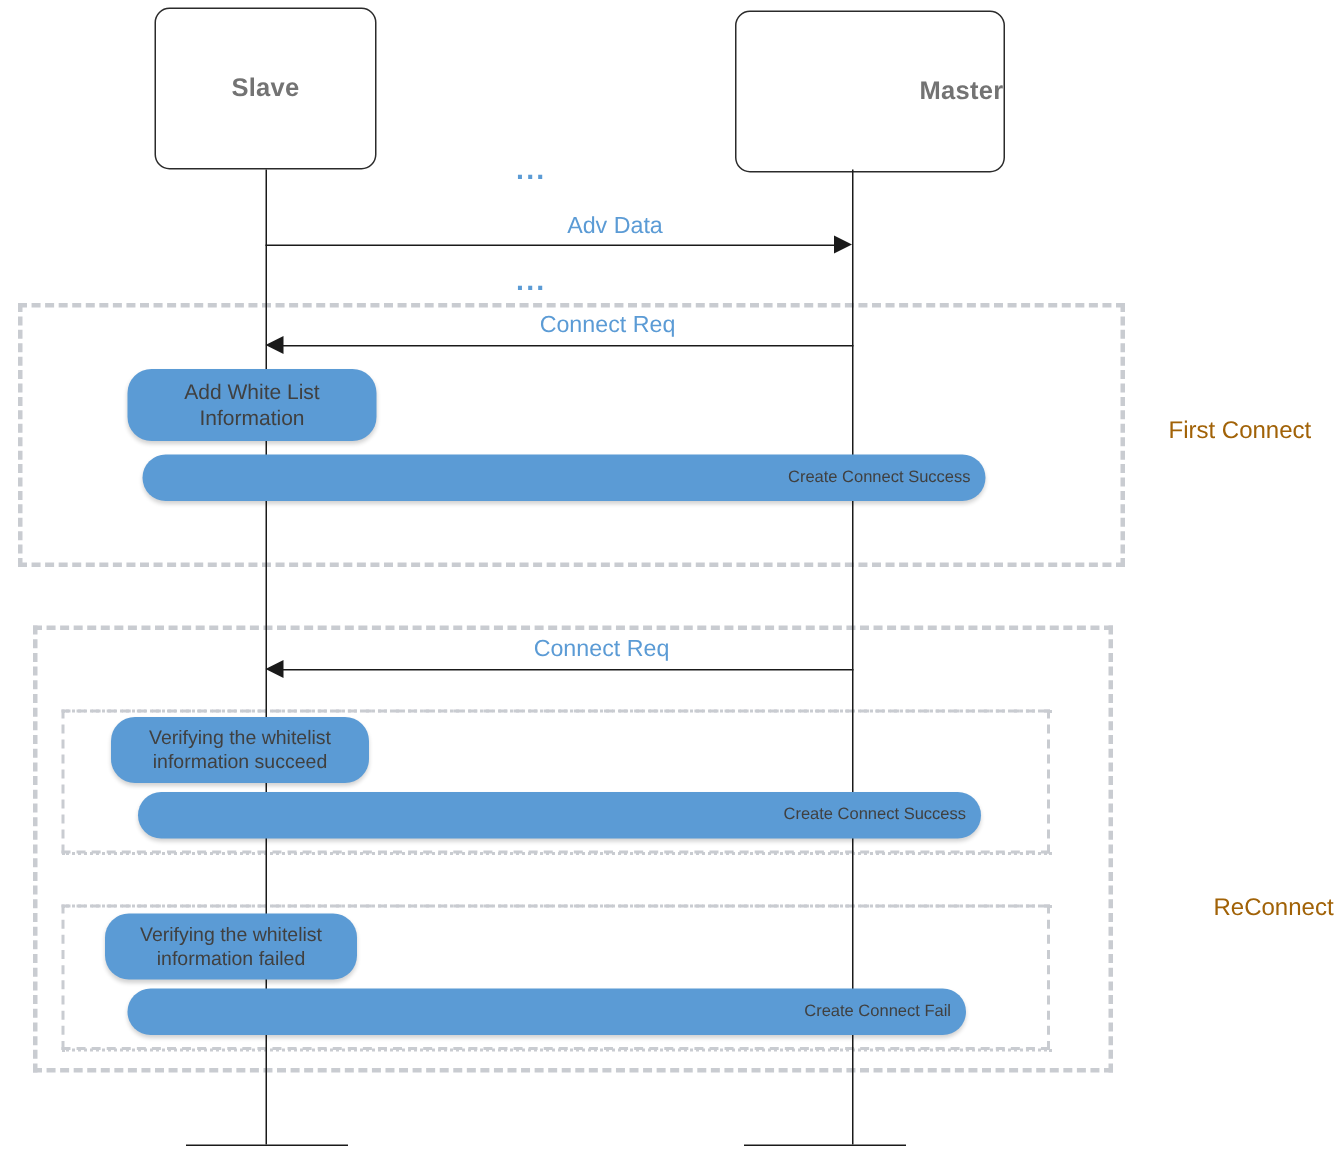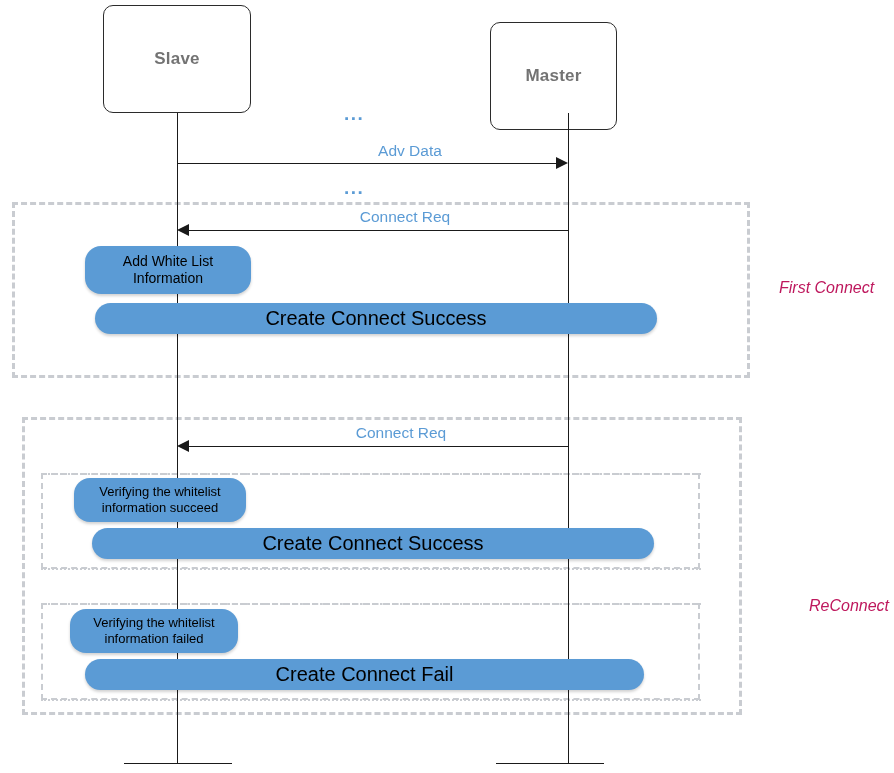--- a/index.html
+++ b/index.html
@@ -107,61 +107,61 @@
     right: -2.5px;
     height: 0;
     border-top: 2.5px dotted #c9ccd1;
   }
   .frame-dashdot::before { top: -2.5px; }
   .frame-dashdot::after  { bottom: -2.5px; }
 
   .frame-label {
     position: absolute;
     font-size: 16px;
-    color: #be185d;
+    color: #a16207;
     white-space: nowrap;
-    font-style: italic;
   }
 
   
   .pill {
     position: absolute;
     box-sizing: border-box;
     background: #5b9bd5;
     border-radius: 999px;
-    color: #000000;
+    color: #404040;
     display: flex;
     align-items: center;
     justify-content: center;
     text-align: center;
     font-size: 14px;
     line-height: 1.25;
     box-shadow: 0 2px 3px rgba(0,0,0,.18);
     padding: 0 10px;
   }
   .pill.wide {
     border-radius: 16px;
-    font-size: 20px;
+    font-size: 11px;
+    justify-content: flex-end;
   }
   .pill.note {
     border-radius: 16px;
     font-size: 14px;
   }
   .pill span { display: block; }
 </style>
 </head>
 <body>
 
 <div id="canvas">
 
   <div class="actor-box" style="left:103px; top:5px; width:148px; height:108px;">
     <div class="actor-label">Slave</div>
   </div>
 
-  <div class="actor-box" style="left:490px; top:22px; width:127px; height:108px;">
+  <div class="actor-box" style="left:490px; top:7px; width:180px; height:108px;justify-content:flex-end;">
     <div class="actor-label">Master</div>
   </div>
 
   <div class="frame-dashed" style="left:12px; top:202px; width:738px; height:176px;"></div>
   <div class="frame-label" style="left:779px; top:279px;">First Connect</div>
 
   <div class="frame-dashed" style="left:22px; top:417px; width:720px; height:298px;"></div>
   <div class="frame-label" style="left:809px; top:597px;">ReConnect</div>
 
   <div class="frame-dashdot" style="left:41px; top:473px; width:659px; height:96px;"></div>

